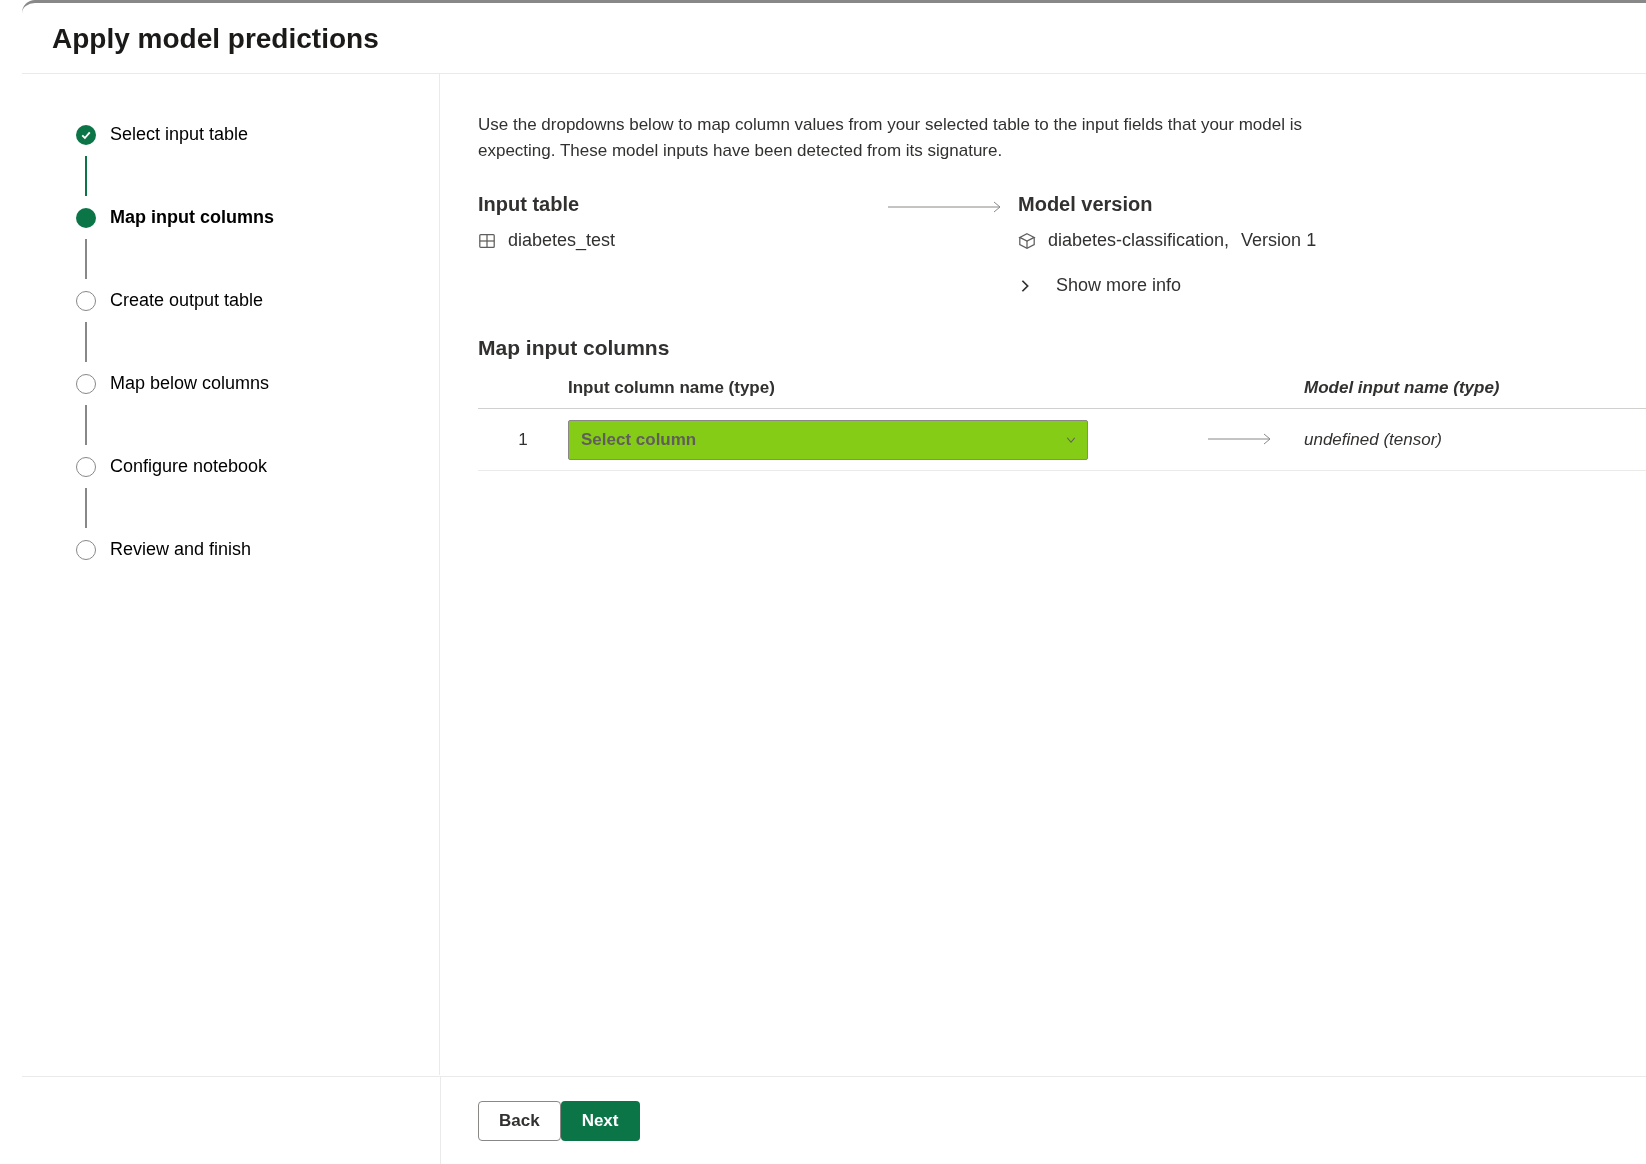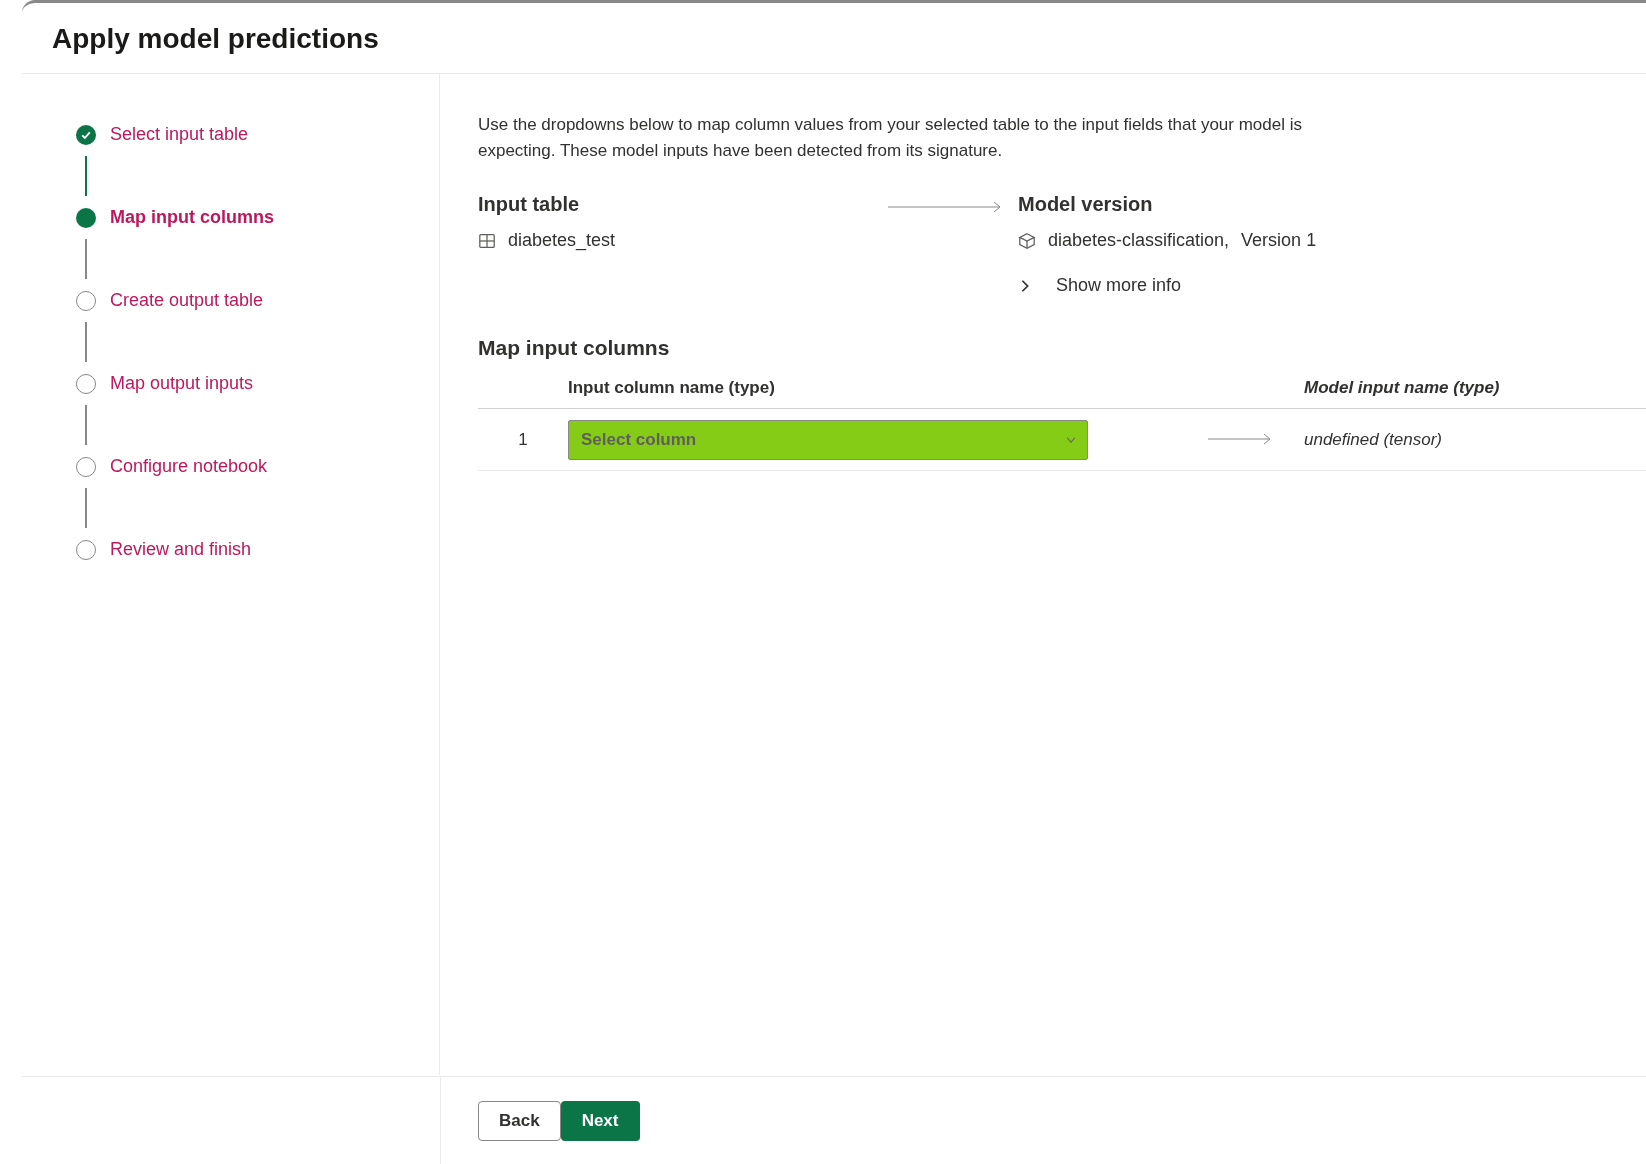--- a/index.html
+++ b/index.html
@@ -70,21 +70,21 @@
   }
   .step-indicator.current {
     background: #0c7548;
   }
   .step-indicator.pending {
     border: 1.5px solid #8a8886;
     background: #fff;
   }
   .step-label {
     font-size: 18px;
-    color: #be185d;
+    color: #000000;
   }
   .step-label.current {
     font-weight: 700;
   }
   .step-connector {
     height: 62px;
     display: flex;
     align-items: center;
   }
   .step-connector .line {
@@ -310,21 +310,21 @@
       <div class="step">
         <div class="step-indicator pending"></div>
         <div class="step-label">Create output table</div>
       </div>
       <div class="step-connector">
           <div class="line pending"></div>
         </div>
 
       <div class="step">
         <div class="step-indicator pending"></div>
-        <div class="step-label">Map output inputs</div>
+        <div class="step-label">Map below columns</div>
       </div>
       <div class="step-connector">
           <div class="line pending"></div>
         </div>
 
       <div class="step">
         <div class="step-indicator pending"></div>
         <div class="step-label">Configure notebook</div>
       </div>
       <div class="step-connector">

